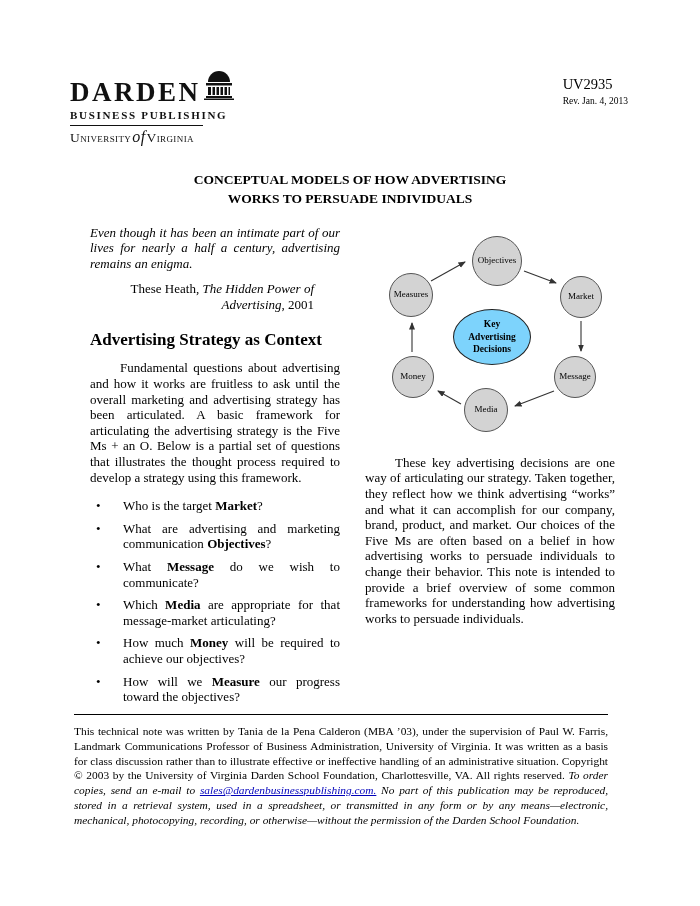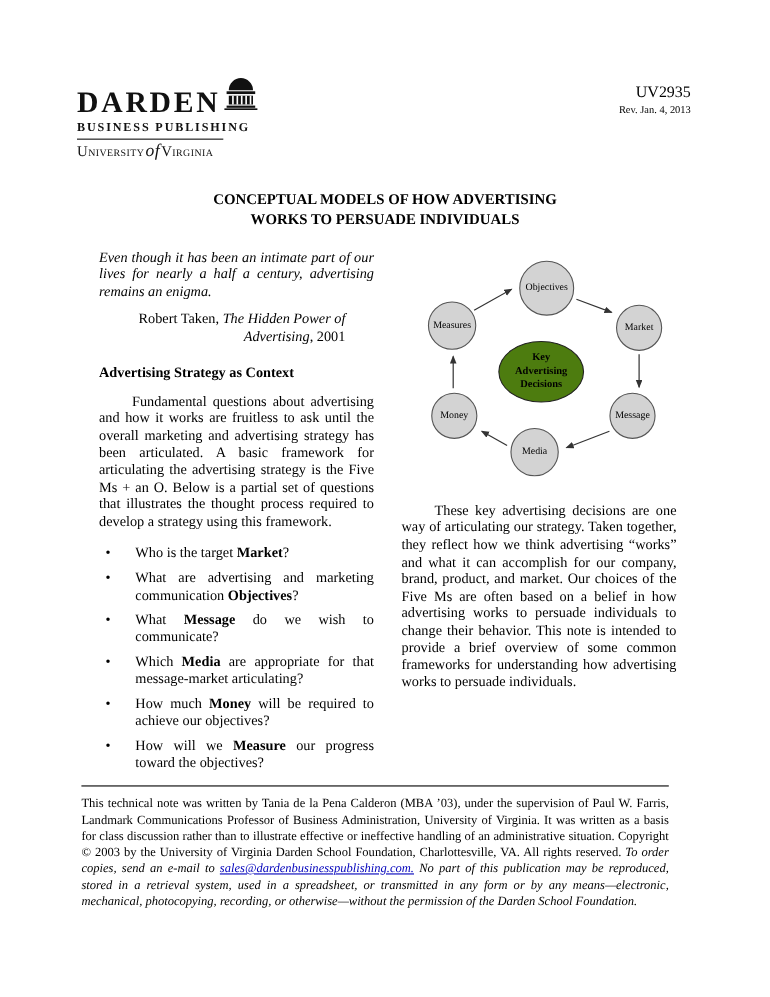--- a/index.html
+++ b/index.html
@@ -12,21 +12,21 @@
   }
   
   .header { display:flex; justify-content:space-between; align-items:flex-start; padding:68px 72px 0 70px; }
   .logo-brand-row { display:flex; align-items:flex-end; gap:1px; }
   .darden-text { font-size:27px; font-weight:bold; letter-spacing:2.5px; line-height:0.9; color:#111; }
   .rotunda { display:inline-block; }
   .logo-bp { font-size:11px; font-weight:bold; letter-spacing:1.7px; margin-top:5px; color:#111; }
   .logo-rule { border-top:1.5px solid #111; width:133px; margin-top:4px; }
   .logo-uva { font-size:13.5px; margin-top:2px; font-variant:small-caps; letter-spacing:0.4px; color:#111; }
   .logo-uva .of { font-style:italic; font-variant:normal; font-size:16px; margin:0 1px; }
-  .docnum { text-align:right; padding-top:8px; }
+  .docnum { text-align:left; padding-top:8px; }
   .docnum-id { font-size:14.5px; }
   .docnum-rev { font-size:9.5px; margin-top:3px; }
   
   .title { text-align:center; font-weight:bold; font-size:13.5px; line-height:1.4; margin-top:25px; }
   
   .columns { display:flex; margin-top:16px; padding:0 85px 0 90px; gap:25px; }
   .col { width:250px; font-size:13px; line-height:1.2; }
   .epigraph { font-style:italic; text-align:justify; }
   .attribution { text-align:right; padding-right:26px; margin-top:9px; line-height:1.25; }
   .attribution .work { font-style:italic; }
@@ -45,21 +45,21 @@
     font-size:9px; text-align:center; line-height:1;
   }
   .node-objectives { left:107px; top:9px;  width:50px; height:50px; }
   .node-market     { left:195px; top:49px; width:42px; height:42px; }
   .node-message    { left:189px; top:129px;width:42px; height:42px; }
   .node-media      { left:99px;  top:161px;width:44px; height:44px; }
   .node-money      { left:27px;  top:129px;width:42px; height:42px; }
   .node-measures   { left:24px;  top:46px; width:44px; height:44px; }
   .center-node {
     position:absolute; left:88px; top:82px; width:78px; height:56px;
-    border-radius:50%; background:#4d7c0f; border:1.3px solid #222;
+    border-radius:50%; background:#7dd3fc; border:1.3px solid #222;
     display:flex; align-items:center; justify-content:center;
     font-size:9.5px; font-weight:bold; text-align:center; line-height:1.3; padding:4px 10px;
   }
   .arrows { position:absolute; left:0; top:0; width:250px; height:216px; }
   .right-para { margin-top:12px; text-align:justify; text-indent:30px; }
   
   .footer { position:absolute; left:0; top:714px; width:680px; padding:0 72px 0 74px; }
   .footer-rule { border-top:1px solid #000; margin-bottom:9px; }
   .footer-text { font-size:11.4px; line-height:1.3; text-align:justify; }
   .em { font-style:italic; }
@@ -102,23 +102,23 @@
 <div class="title">
   <div>CONCEPTUAL MODELS OF HOW ADVERTISING</div>
   <div>WORKS TO PERSUADE INDIVIDUALS</div>
 </div>
 
 <div class="columns">
 
   <div class="col">
     <p class="epigraph">Even though it has been an intimate part of our lives for nearly a half a century, advertising remains an enigma.</p>
     <p class="attribution">
-      <span>Robert Taken, </span><span class="work">The Hidden Power of Advertising</span><span>, 2001</span>
+      <span>These Heath, </span><span class="work">The Hidden Power of Advertising</span><span>, 2001</span>
     </p>
-    <h2 class="section-heading" style="font-size:13px;">Advertising Strategy as Context</h2>
+    <h2 class="section-heading" style="font-size:17px;">Advertising Strategy as Context</h2>
     <p class="body-para">Fundamental questions about advertising and how it works are fruitless to ask until the overall marketing and advertising strategy has been articulated.  A basic framework for articulating the advertising strategy is the Five Ms + an O.  Below is a partial set of questions that illustrates the thought process required to develop a strategy using this framework.</p>
     <ul class="bullets">
       <li>
         <span>Who is the target </span><span class="b">Market</span><span>?</span>
       </li>
       <li>
         <span>What are advertising and marketing communication </span><span class="b">Objectives</span><span>?</span>
       </li>
       <li>
         <span>What </span><span class="b">Message</span><span> do we wish to communicate?</span>

